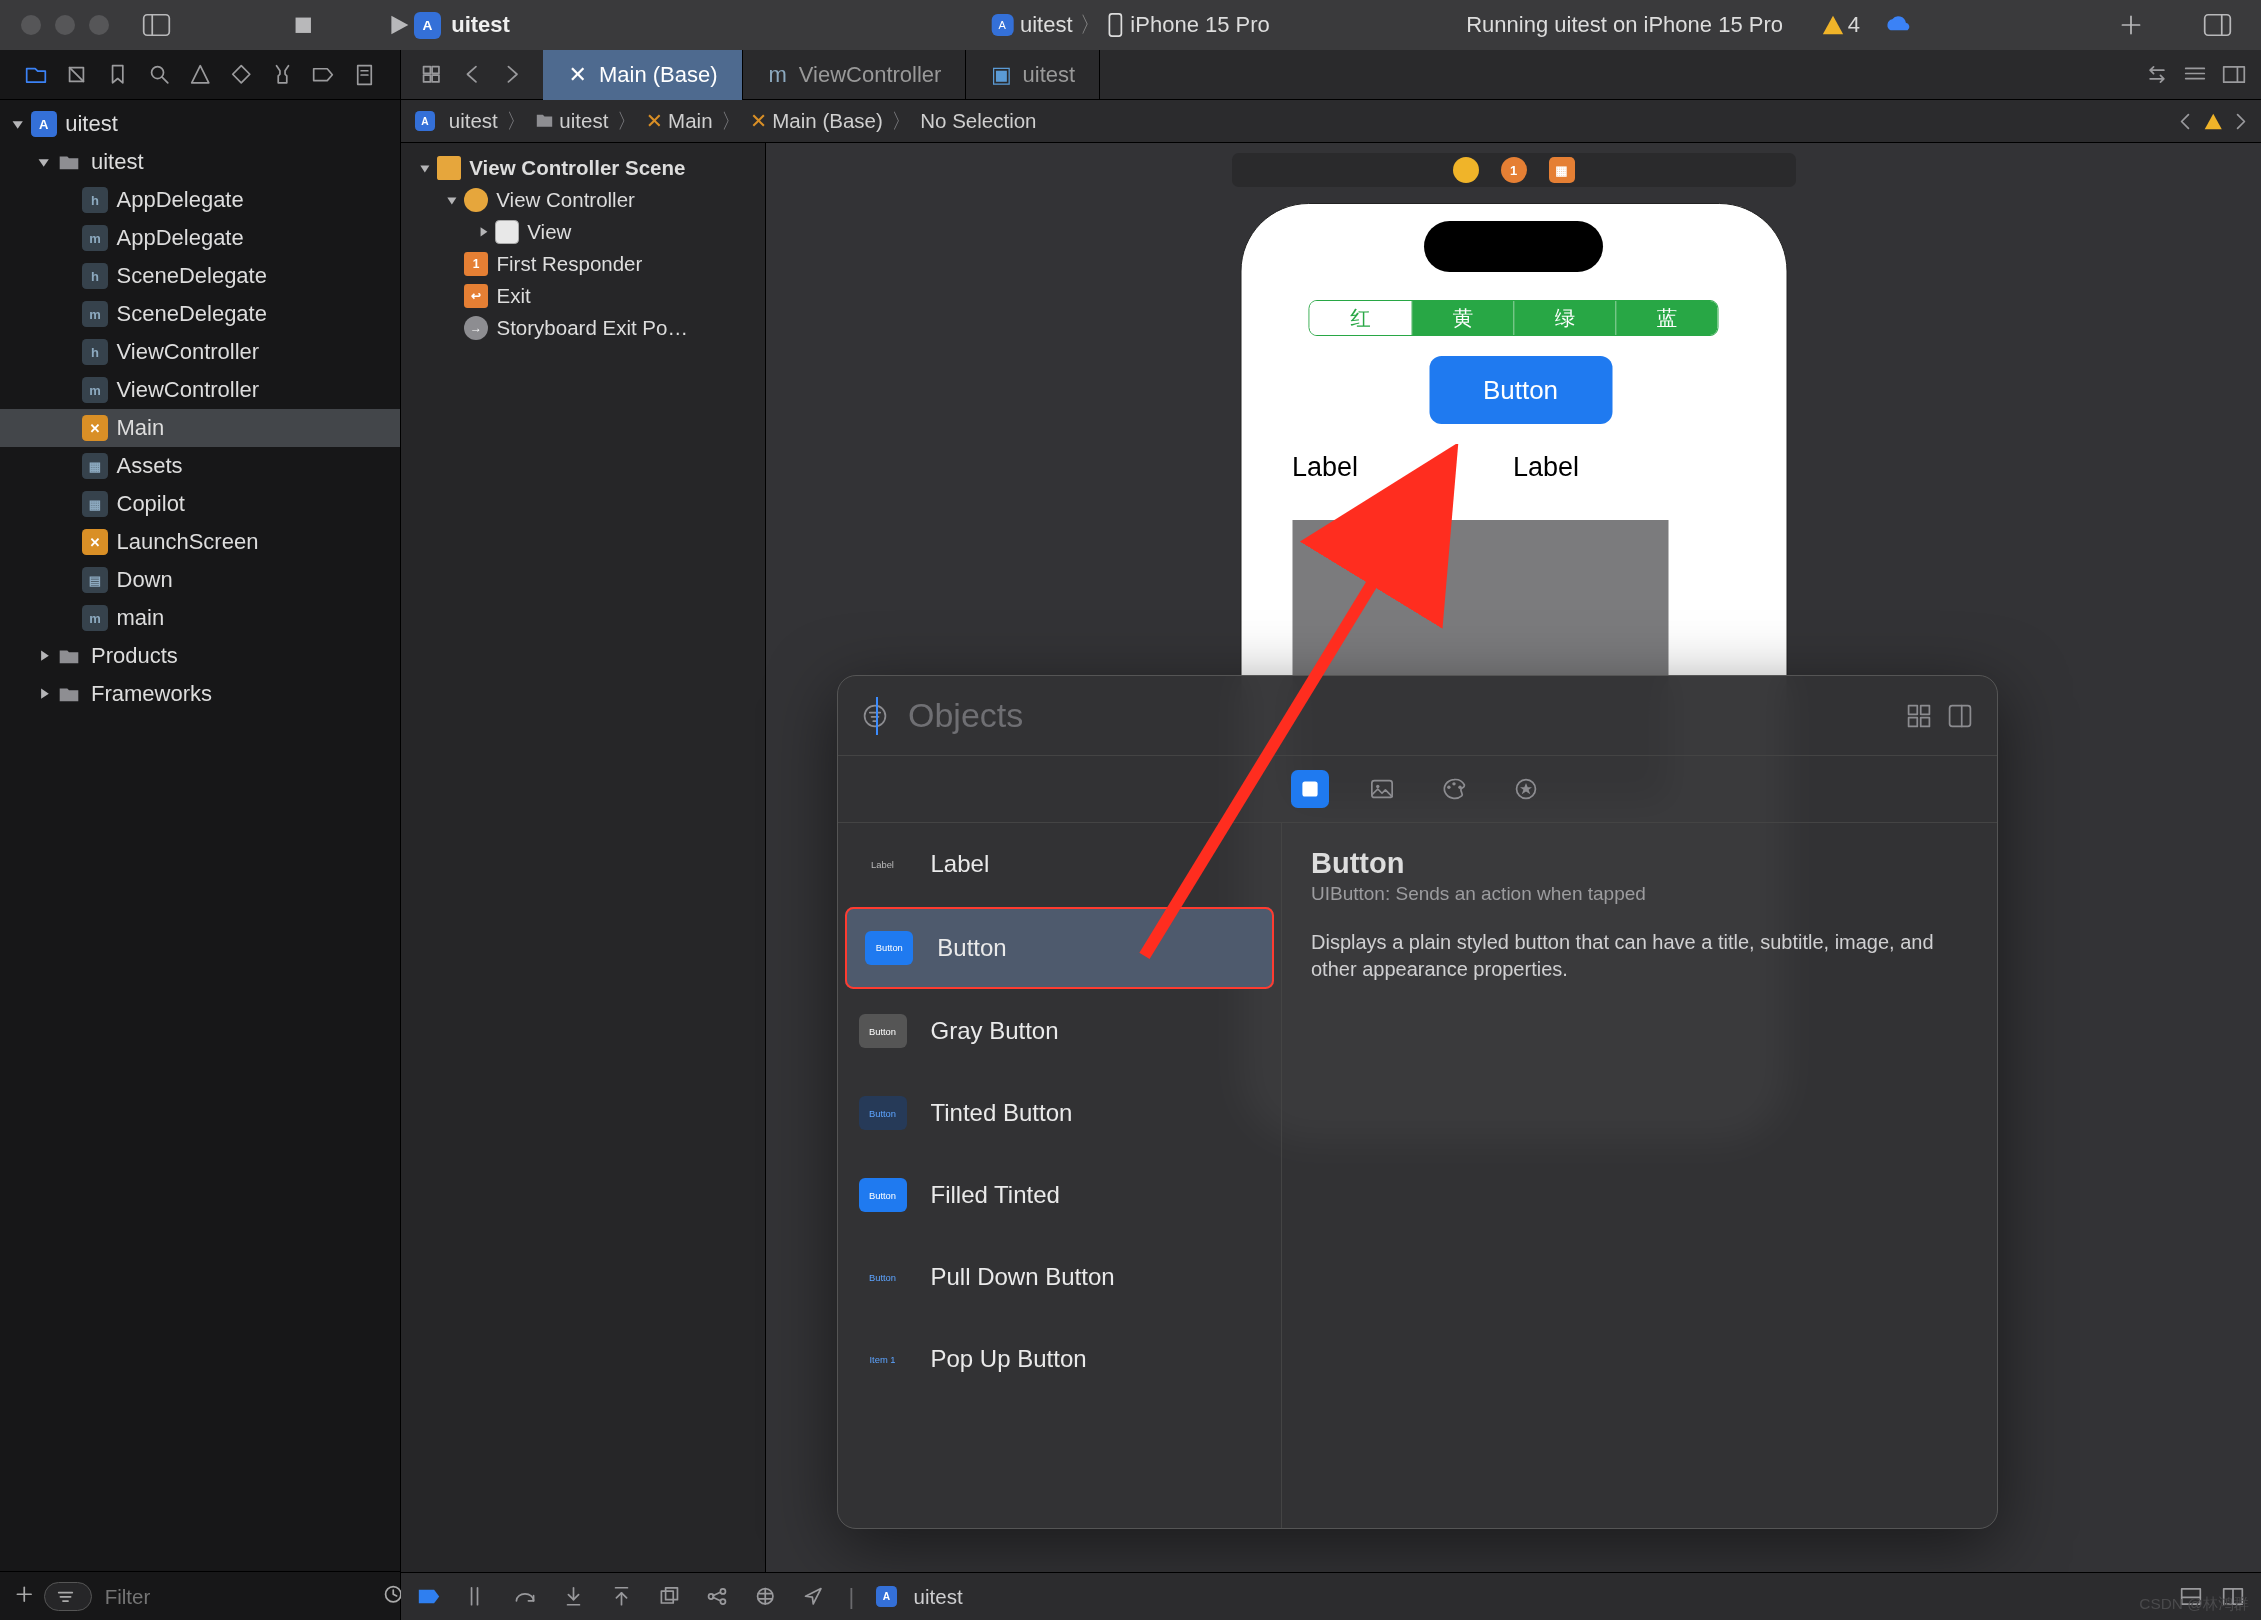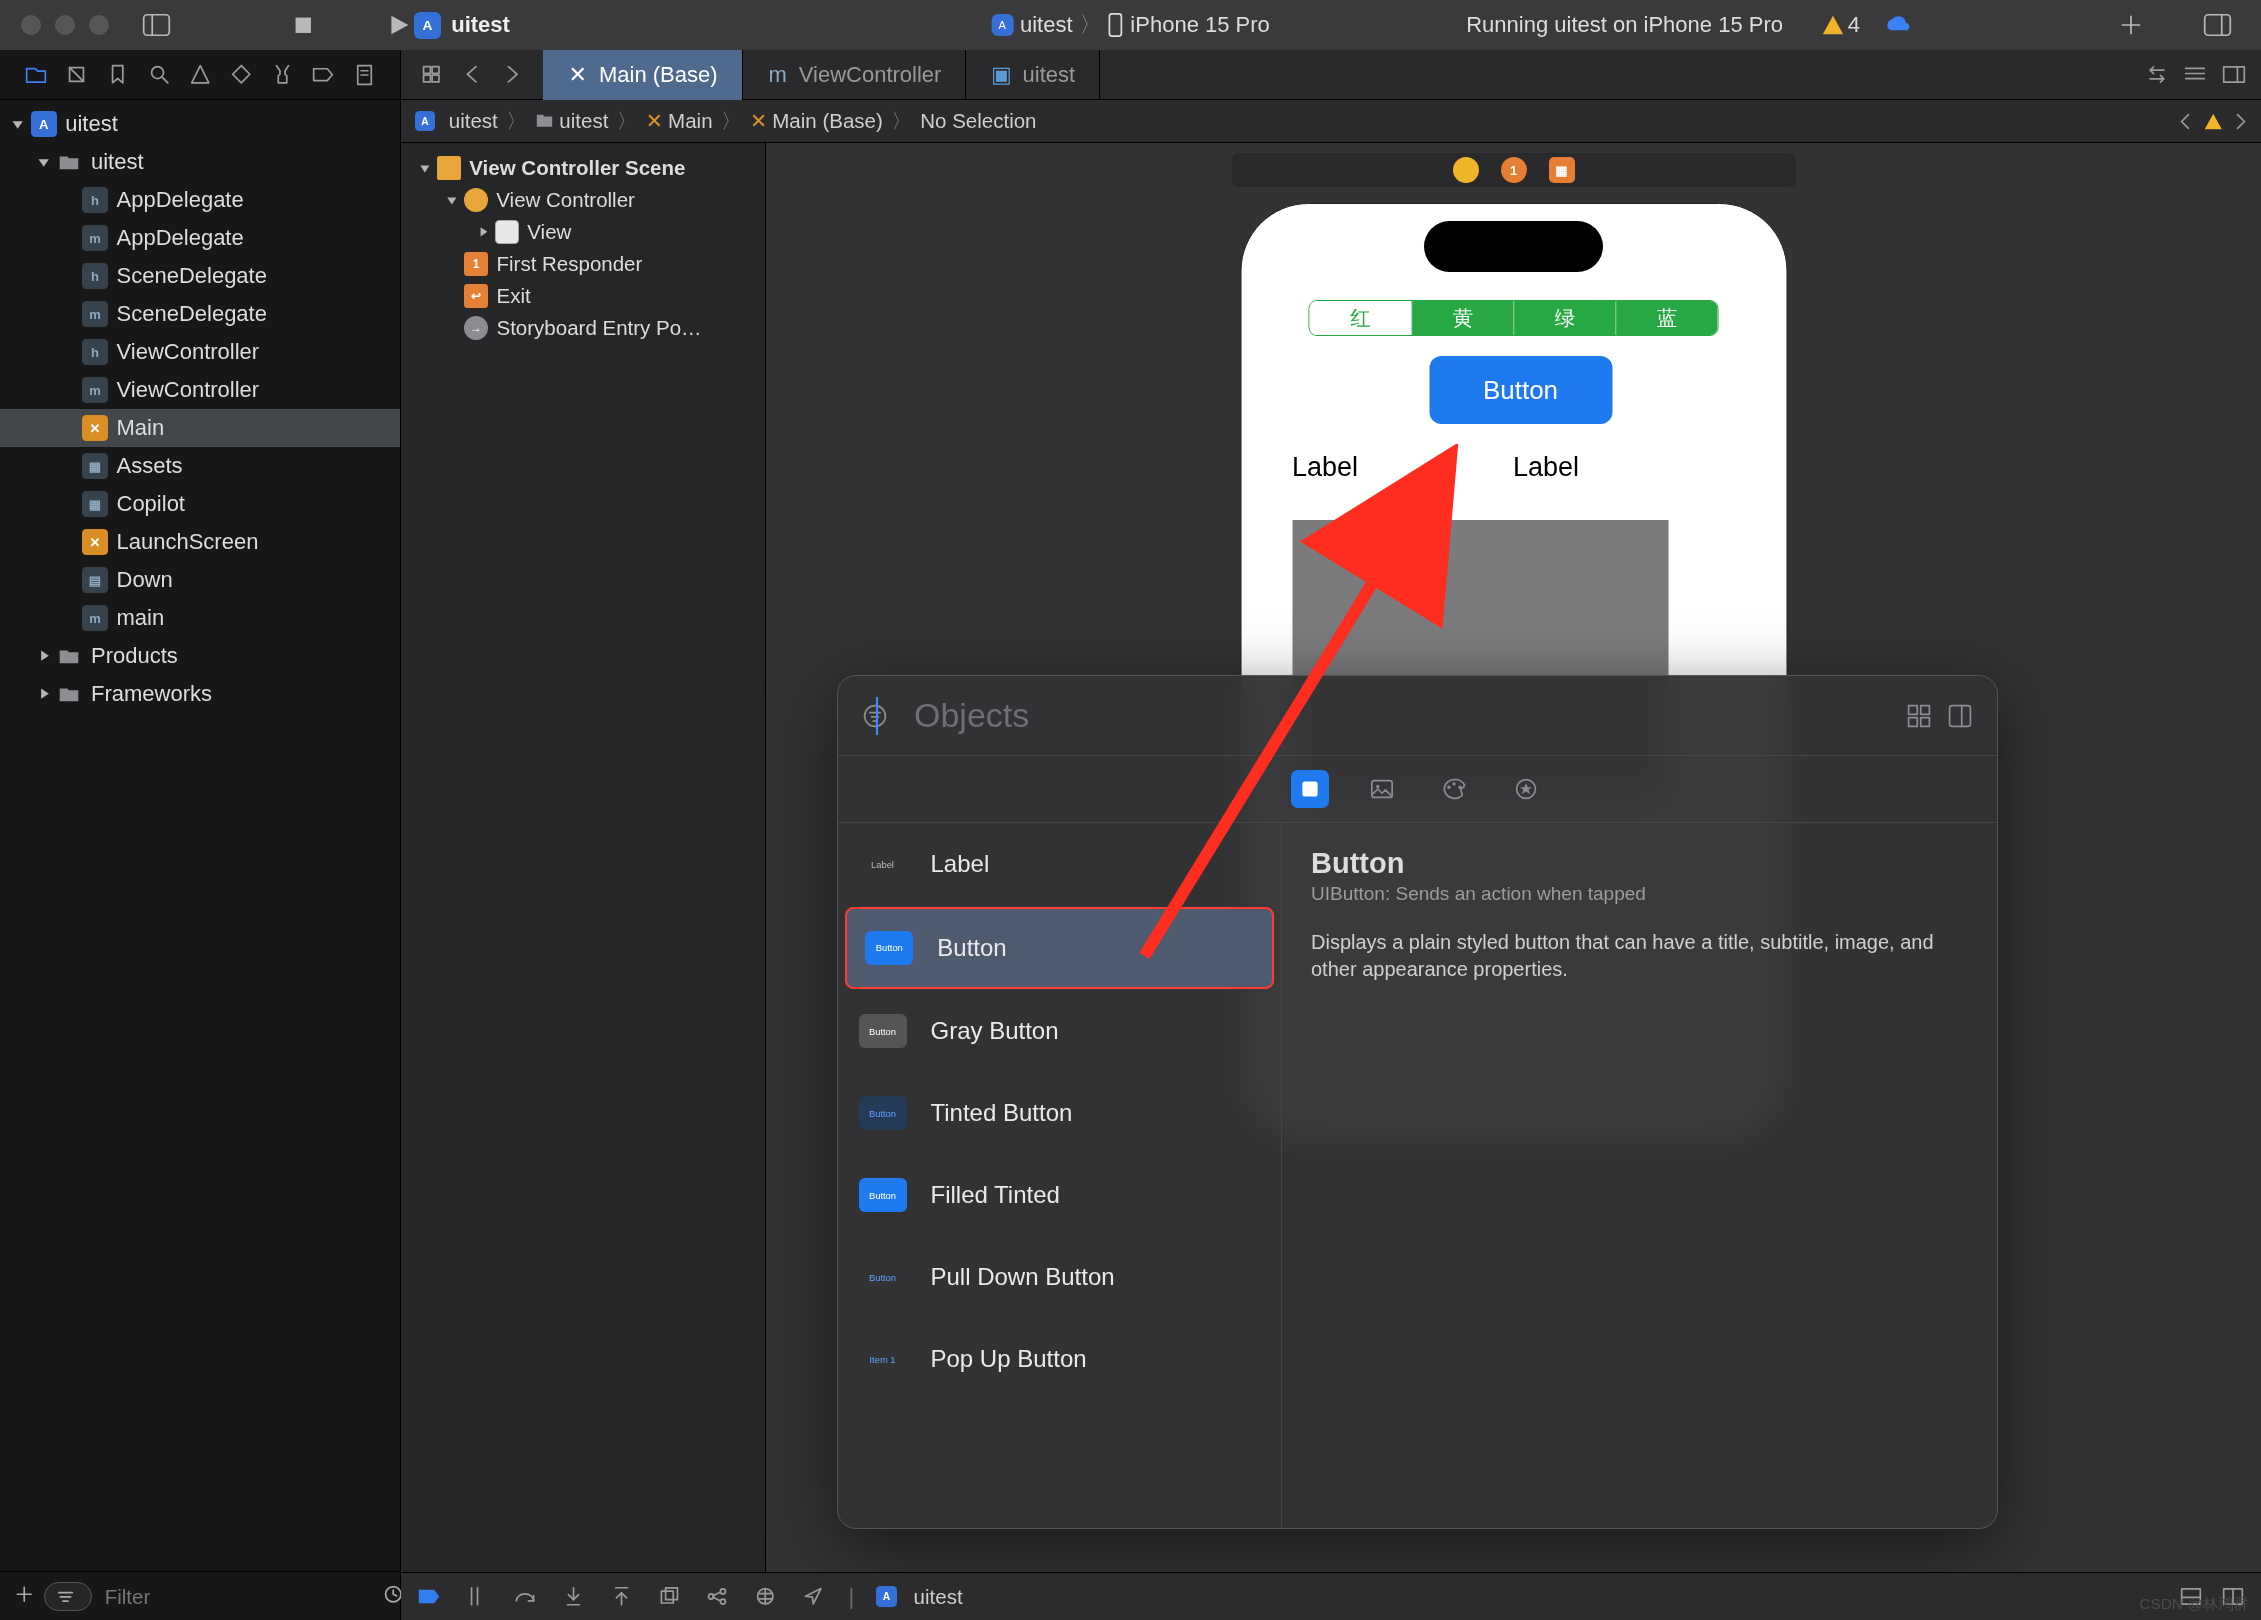--- a/index.html
+++ b/index.html
@@ -95,21 +95,21 @@
   .segc div{width:102px;height:34px;display:flex;align-items:center;justify-content:center;font-size:20.5px;}
   .segc .s0{background:#fff;color:#28a745;}
   .segc .s1,.segc .s2,.segc .s3{background:#28a745;color:#fff;border-left:0.9px solid rgba(255,255,255,.3);}
   .cbtn{position:absolute;top:152px;left:188px;width:183px;height:68px;background:#1f7af0;color:#fff;display:flex;align-items:center;justify-content:center;border-radius:12px;font-size:26px;}
   .clbl{position:absolute;top:248px;font-size:27px;color:#000;}
   .clbl.l{left:51px;}.clbl.r{left:272px;}
   .cimg{position:absolute;top:316px;left:51px;width:376px;height:282px;background:#7b7b7d;}
 
   
   .lib{position:absolute;left:837px;top:675px;width:1161px;height:854px;background:rgba(50,50,52,.96);border-radius:19px;border:0.9px solid #555;backdrop-filter:blur(17px);display:flex;flex-direction:column;overflow:hidden;box-shadow:0 17px 68px rgba(0,0,0,.5);}
-  .lib-head{height:79px;display:flex;align-items:center;padding:0 24px;gap:24px;}
+  .lib-head{height:79px;display:flex;align-items:center;padding:0 24px;gap:18px;}
   .lib-search{flex:1;font-size:34px;color:#6f6f73;outline:none;background:transparent;border:none;}
   .lib-search::placeholder{color:#6f6f73;}
   .lib-view{display:flex;gap:15.4px;}
   .lib-cats{height:68px;display:flex;align-items:center;justify-content:center;gap:34px;border-top:0.9px solid #444;border-bottom:0.9px solid #444;}
   .lib-cat{width:38px;height:38px;display:flex;align-items:center;justify-content:center;color:#8c8c90;border-radius:6.8px;}
   .lib-cat.sel{background:#1f7af0;color:#fff;}
   .lib-body{flex:1;display:flex;min-height:0;}
   .lib-list{width:444px;overflow:auto;border-right:0.9px solid #444;}
   .lib-row{height:82px;display:flex;align-items:center;padding:0 20.5px;gap:24px;color:#eaeaea;font-size:24px;}
   .lib-row.sel{background:#4e5a6d;}
@@ -511,21 +511,21 @@
               <span>First Responder</span>
             </div>
           <div class="orow oind1">
               <div style="width:19px"></div>
               <div class="oi oi-exit">↩</div>
               <span>Exit</span>
             </div>
           <div class="orow oind1">
               <div style="width:19px"></div>
               <div class="oi oi-ep">→</div>
-              <span>Storyboard Entry Po…</span>
+              <span>Storyboard Exit Po…</span>
             </div>
         </div>
         <div class="outline-foot">
           <svg width="19" height="19" viewBox="0 0 22 22">
               <circle class="stk" cx="9" cy="9" r="6"></circle>
               <line class="stk" x1="14" y1="14" x2="20" y2="20"></line>
             </svg>
           <input placeholder="Filter" style="">
         </div>
       </div>

